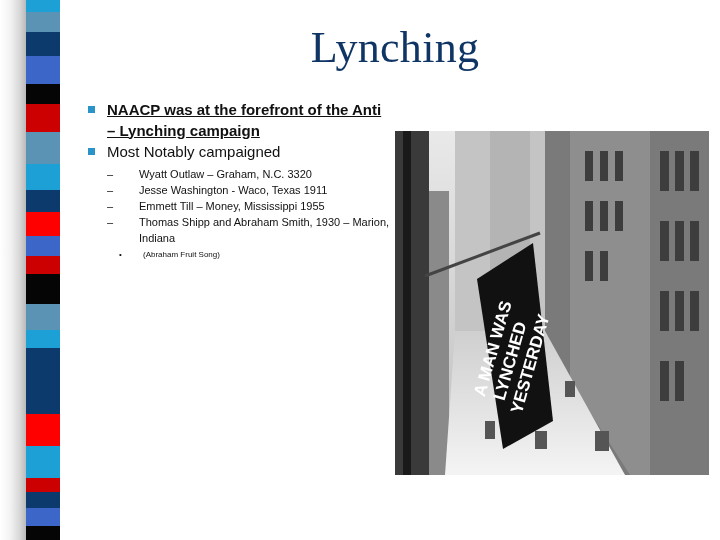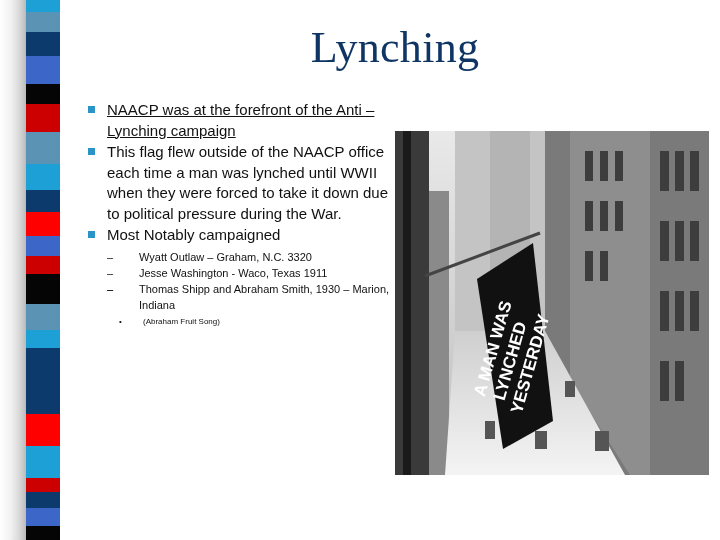--- a/index.html
+++ b/index.html
@@ -20,21 +20,21 @@
       position: absolute; left: 0; top: 22px; width: 790px; text-align: center;
       font-family: "Liberation Serif", serif; font-size: 44px; color: #0f3564;
       font-weight: normal; letter-spacing: 0.3px;
     }
 
     .content { position: absolute; left: 86px; top: 100px; width: 305px; }
     .bullet { position: relative; padding-left: 21px; font-size: 15px; line-height: 20.5px; color: #111; margin-bottom: 0px; }
     .bullet .marker {
       position: absolute; left: 2px; top: 6px; width: 7px; height: 7px; background: #2a93c8;
     }
-    .bullet .text.link { text-decoration: underline; }
+    .bullet .text.link { text-decoration: underline; font-weight: bold; }
     .sub { list-style: none; margin-top: 3px; padding-left: 21px; }
     .sub-item { position: relative; padding-left: 32px; font-size: 11px; line-height: 16px; color: #111; }
     .sub-item .dash { position: absolute; left: 0; top: 0; }
     .subsub { margin-top: 3px; }
     .subsub-item { position: relative; padding-left: 57px; font-size: 8px; line-height: 12px; color: #111; }
     .subsub-item .dot { position: absolute; left: 33px; top: 0; }
 
     .photo {
       position: absolute; left: 395px; top: 131px; width: 314px; height: 344px;
       overflow: hidden; background: #d9d9d9;
@@ -76,38 +76,35 @@
 <div class="content">
   <div class="bullet" style="margin-bottom:0px;">
     <span class="marker"></span>
     <span class="text link">NAACP was at the forefront of the Anti – Lynching campaign</span>
   </div>
   <div class="bullet" style="margin-top:1px;">
     <span class="marker"></span>
   </div>
   <div class="bullet" style="margin-top:1px;">
     <span class="marker"></span>
-    <span class="text">This flag flew outside of the NAACP office each time a man was lynched until WWII when they were forced to take it down due to political pressure during the War.</span>
-  </div>
-  <div class="bullet" style="margin-top:1px;">
-    <span class="marker"></span>
     <span class="text">Most Notably campaigned</span>
   </div>
 
   <ul class="sub">
     <li class="sub-item">
       <span class="dash">–</span>
       <span>Wyatt Outlaw – Graham, N.C. 3320</span>
     </li>
     <li class="sub-item">
       <span class="dash">–</span>
       <span>Jesse Washington  - Waco, Texas 1911</span>
     </li>
     <li class="sub-item">
       <span class="dash">–</span>
+      <span>Emmett Till – Money, Mississippi 1955</span>
     </li>
     <li class="sub-item">
       <span class="dash">–</span>
       <span>Thomas Shipp and Abraham Smith, 1930 – Marion, Indiana</span>
     </li>
   </ul>
   <div class="subsub">
     <div class="subsub-item">
       <span class="dot">•</span>
       <span>(Abraham Fruit Song)</span>

